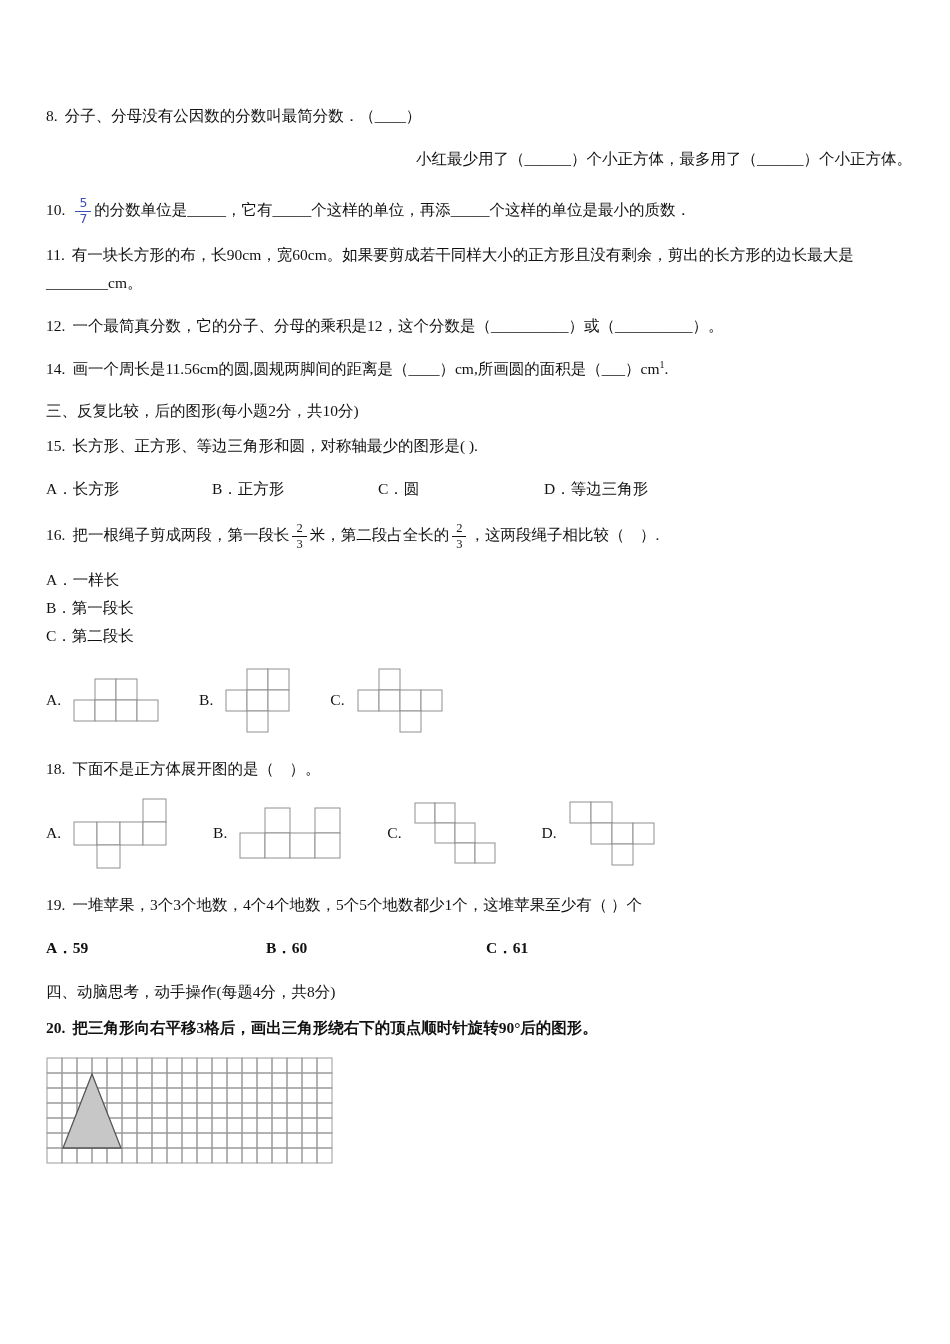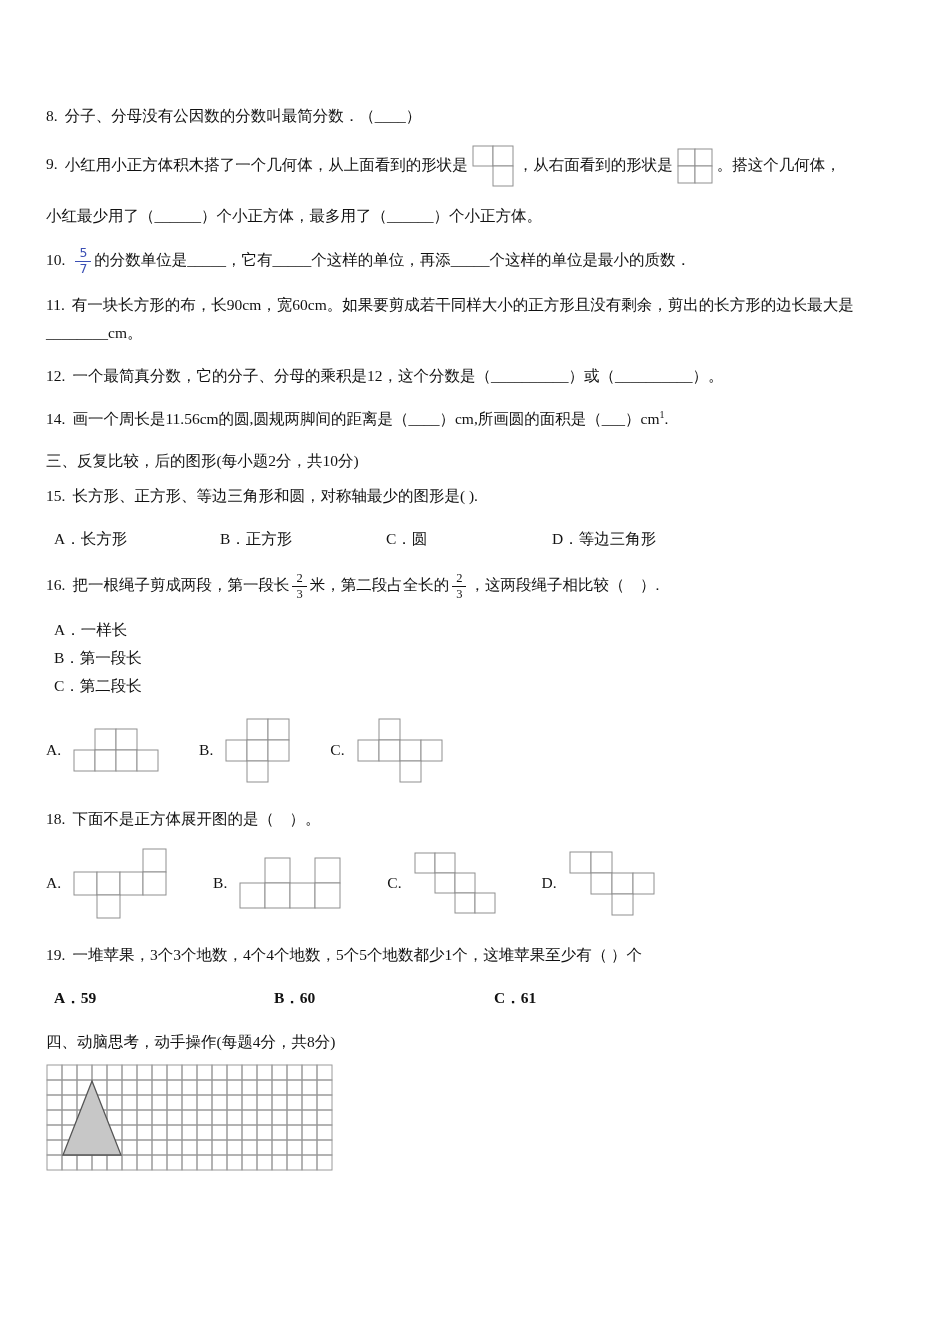--- a/index.html
+++ b/index.html
@@ -5,62 +5,50 @@
   html,body{margin:0;padding:0;background:#ffffff;}
   body{
     width:950px;height:1344px;
     font-family:"Liberation Serif", serif;
     color:#111;font-size:15.5px;position:relative;
   }
   .page{padding:102px 38px 0 46px;}
   p.q{margin:0 0 15px 0;line-height:1.8;}
   .qnum{margin-right:7px;}
   .tight{margin-bottom:9px;}
-  .cont{margin:0 0 16px 0;line-height:1.8;}
+  .cont{margin:0 0 23px 0;line-height:1.8;text-align:right;}
   .frac{display:inline-flex;flex-direction:column;vertical-align:middle;
         text-align:center;font-size:12.5px;line-height:1.15;margin:0 3px;}
   .frac .fnum{border-bottom:1px solid currentColor;padding:0 4px;}
   .frac .fden{padding:0 4px;}
   .frac-blue{color:#3b4fb4;font-family:"DejaVu Sans",sans-serif;}
   sup{font-size:10px;}
   .shape{display:inline-block;vertical-align:middle;margin:0 4px;}
   .shape svg{display:block;}
-  .opts{display:flex;margin:4px 0 18px 8px;line-height:1.8;}
+  .opts{display:flex;margin:4px 0 18px 0;line-height:1.8;}
   .opts-4 > span{width:166px;}
   .opts-3 > span{width:220px;}
   .opts-bold > span{font-weight:bold;}
   .shape-row{display:flex;align-items:center;margin:10px 0 22px 0;}
   .shape-row .lab{margin-right:8px;}
   .shape-row .gap{width:36px;}
   .shape-row-18 .gap{width:42px;}
   .section{margin:2px 0 8px 0;line-height:1.7;}
   .bold{font-weight:bold;}
   .grid-wrap{margin-top:8px;}
 </style>
 </head>
 <body>
 
 <div class="page">
 
   <p class="q">
     <span class="qnum">8.</span><span>分子、分母没有公因数的分数叫最简分数．（____）</span>
   </p>
 
-  <p class="q tight">
-    <span class="qnum">9.</span><span>小红用小正方体积木搭了一个几何体，从上面看到的形状是</span><span class="shape"><svg xmlns="http://www.w3.org/2000/svg" width="42" height="42">
-          <rect x="1" y="1" width="20" height="20" fill="#ffffff" stroke="#8f8f8f" stroke-width="1"></rect>
-          <rect x="21" y="1" width="20" height="20" fill="#ffffff" stroke="#8f8f8f" stroke-width="1"></rect>
-          <rect x="21" y="21" width="20" height="20" fill="#ffffff" stroke="#8f8f8f" stroke-width="1"></rect>
-        </svg></span><span>，从右面看到的形状是</span><span class="shape"><svg xmlns="http://www.w3.org/2000/svg" width="36" height="36">
-          <rect x="1" y="1" width="17" height="17" fill="#ffffff" stroke="#8f8f8f" stroke-width="1"></rect>
-          <rect x="18" y="1" width="17" height="17" fill="#ffffff" stroke="#8f8f8f" stroke-width="1"></rect>
-          <rect x="1" y="18" width="17" height="17" fill="#ffffff" stroke="#8f8f8f" stroke-width="1"></rect>
-          <rect x="18" y="18" width="17" height="17" fill="#ffffff" stroke="#8f8f8f" stroke-width="1"></rect>
-        </svg></span><span>。搭这个几何体，</span>
-  </p>
   <p class="cont">
     <span>小红最少用了（______）个小正方体，最多用了（______）个小正方体。</span>
   </p>
 
   <p class="q">
     <span class="qnum">10.</span><span class="frac frac-blue">
         <span class="fnum">5</span>
         <span class="fden">7</span>
       </span><span>的分数单位是_____，它有_____个这样的单位，再添_____个这样的单位是最小的质数．</span>
   </p>
@@ -200,20 +188,23 @@
     <span class="qnum">19.</span><span>一堆苹果，3个3个地数，4个4个地数，5个5个地数都少1个，这堆苹果至少有（ ）个</span>
   </p>
   <div class="opts opts-3 opts-bold">
     <span>A．59</span>
     <span>B．60</span>
     <span>C．61</span>
   </div>
 
   <p class="section">四、动脑思考，动手操作(每题4分，共8分)</p>
 
+  <p class="q tight bold">
+    <span class="qnum">20.</span><span>把三角形向右平移3格后，画出三角形绕右下的顶点顺时针旋转90°后的图形。</span>
+  </p>
   <div class="grid-wrap"><svg xmlns="http://www.w3.org/2000/svg" width="287" height="107">
         <rect x="1" y="1" width="15" height="15" fill="none" stroke="#9a9a9a" stroke-width="1"></rect>
         <rect x="16" y="1" width="15" height="15" fill="none" stroke="#9a9a9a" stroke-width="1"></rect>
         <rect x="31" y="1" width="15" height="15" fill="none" stroke="#9a9a9a" stroke-width="1"></rect>
         <rect x="46" y="1" width="15" height="15" fill="none" stroke="#9a9a9a" stroke-width="1"></rect>
         <rect x="61" y="1" width="15" height="15" fill="none" stroke="#9a9a9a" stroke-width="1"></rect>
         <rect x="76" y="1" width="15" height="15" fill="none" stroke="#9a9a9a" stroke-width="1"></rect>
         <rect x="91" y="1" width="15" height="15" fill="none" stroke="#9a9a9a" stroke-width="1"></rect>
         <rect x="106" y="1" width="15" height="15" fill="none" stroke="#9a9a9a" stroke-width="1"></rect>
         <rect x="121" y="1" width="15" height="15" fill="none" stroke="#9a9a9a" stroke-width="1"></rect>

